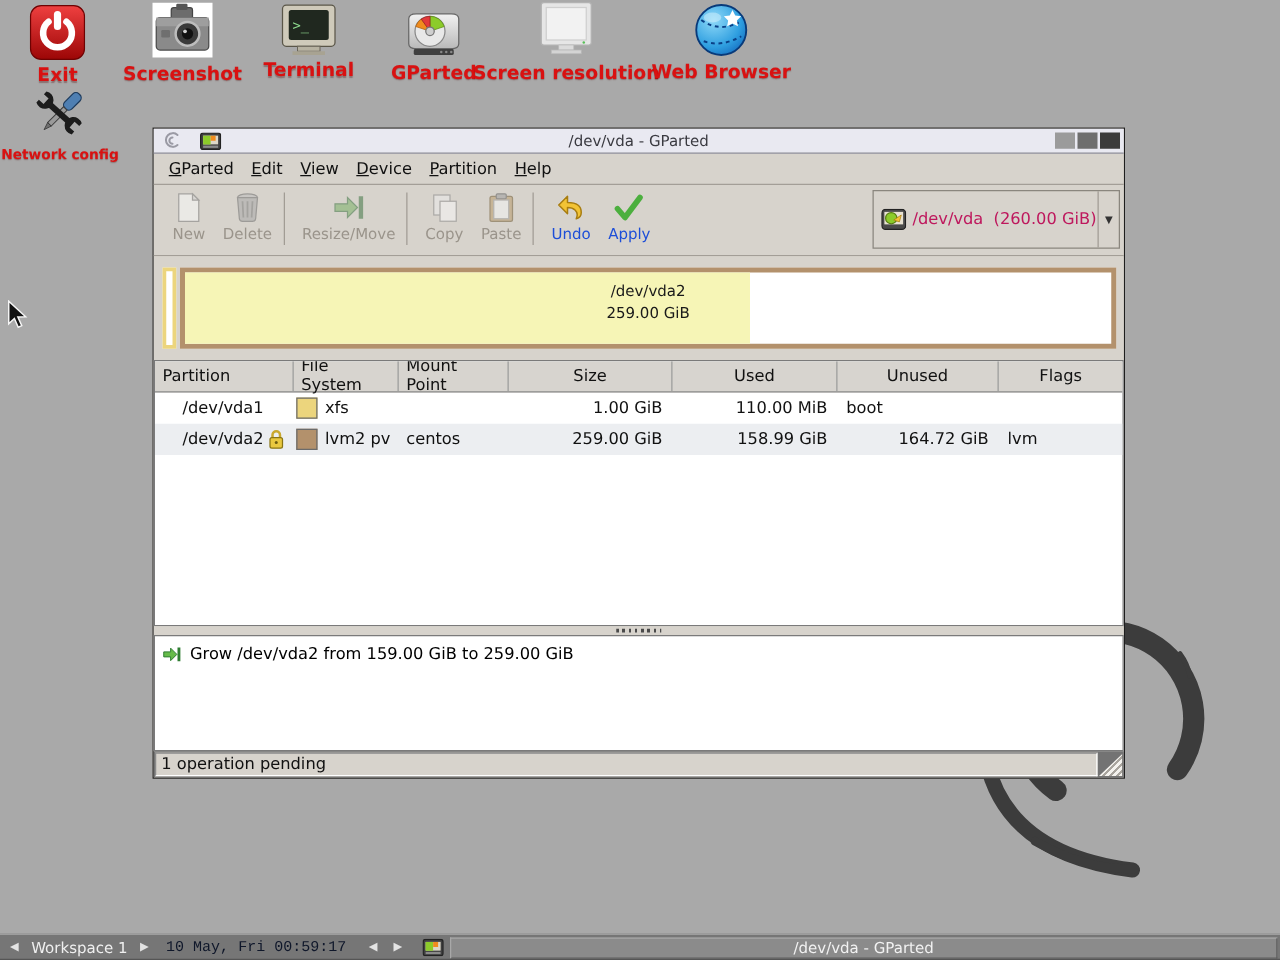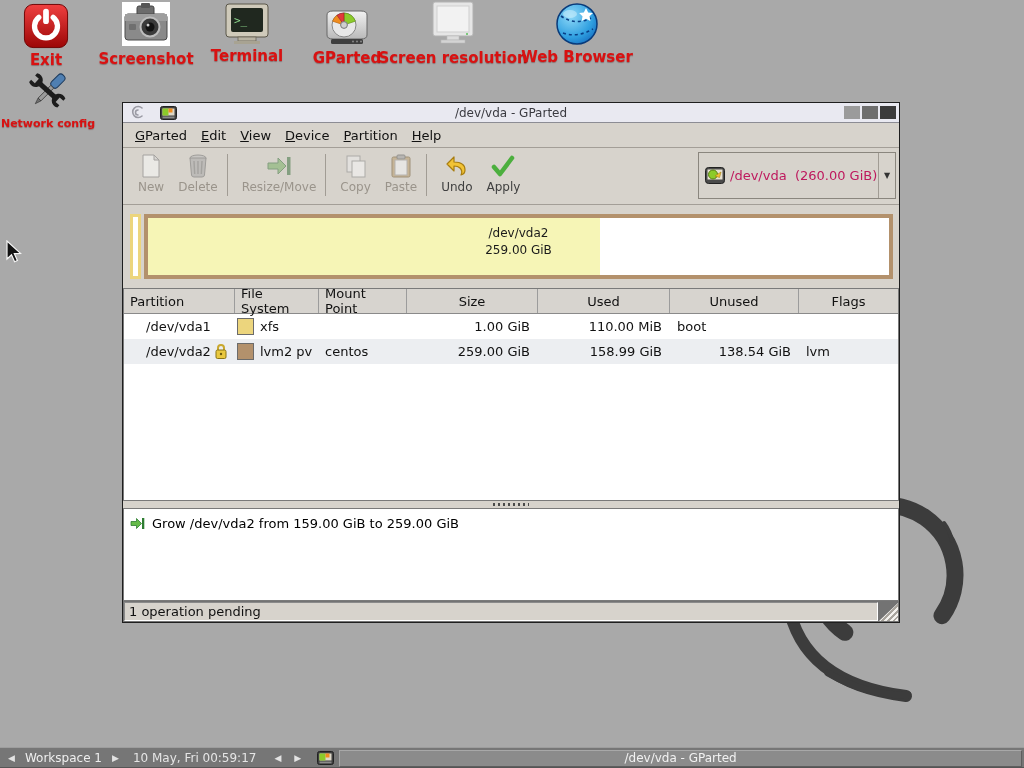--- a/index.html
+++ b/index.html
@@ -35,21 +35,21 @@
   .winbtn { width:16px; height:13px; }
   .winbtn.b1 { background:#9b9b9b; } .winbtn.b2 { background:#6e6e6e; } .winbtn.b3 { background:#3b3b3b; }
 
   #menubar { height:25px; background:#d7d3cc; border-bottom:1px solid #a39e97; display:flex; align-items:center; padding-left:11px; flex:0 0 auto; }
   .menu-item { display:inline-block; font-size:13px; color:#111; padding:4px 1px; margin-right:12px; }
   .menu-item::first-letter { text-decoration:underline; }
 
   #toolbar { height:57px; background:#d7d3cc; border-bottom:1px solid #a39e97; display:flex; align-items:flex-start; padding:5px 0 0 8px; position:relative; flex:0 0 auto; }
   .tbtn { display:flex; flex-direction:column; align-items:center; padding:0 7px; }
   .tbtn .ticon { height:26px; display:flex; align-items:center; justify-content:center; }
-  .tbtn .tlabel { font-size:12px; color:#404040; margin-top:1px; white-space:nowrap; }
+  .tbtn .tlabel { font-size:12px; color:#1d4ed8; margin-top:1px; white-space:nowrap; }
   .tbtn.disabled .tlabel { color:#9a948b; }
   .tbtn.disabled .ticon { opacity:.55; filter:grayscale(35%); }
   .tsep { width:0; border-left:1px solid #a19c94; height:42px; margin:1px 7px 0 2px; }
   #device-combo { position:absolute; right:3px; top:4px; width:198px; height:47px; border:1px solid #8a867e;
                   background:#d7d3cc; display:flex; align-items:center; padding-left:6px; }
   #device-combo .dlabel2 { font-size:13px; color:#be185d; margin-left:5px; white-space:pre; }
   #combo-arrow { margin-left:auto; align-self:stretch; width:17px; border-left:1px solid #a19c94; display:flex; align-items:center; justify-content:center; font-size:8px; color:#333; }
 
   
   #visual-pane { height:83px; background:#d7d3cc; position:relative; flex:0 0 auto; }
@@ -92,21 +92,21 @@
   #grip { width:20px; position:relative; }
   #grip .g { position:absolute; right:0; bottom:0; width:19px; height:18px;
              background:repeating-linear-gradient(135deg,#f4f2ee 0 2px,#a9a59e 2px 4px);
              clip-path:polygon(100% 0,100% 100%,0 100%); }
 
   
   #taskbar { position:absolute; left:0; right:0; top:747px; height:21px; background:#767676;
              border-top:1px solid #9d9d9d; box-shadow:inset 0 -1px 0 #555; display:flex; align-items:center; padding-left:8px; z-index:20; }
   #taskbar .arrow { font-size:9px; color:#e3e3e3; line-height:1; }
   #ws-label { font-size:12px; color:#efefef; margin:0 10px; }
-  #clock { font-size:12px; color:#e5e5e5; margin-left:14px; }
+  #clock { font-size:12px; color:#0f172a; margin-left:14px;font-family:Liberation Mono, monospace; }
   #tb-a3 { margin-left:18px; } #tb-a4 { margin-left:13px; }
   #tb-appicon { margin-left:16px; display:flex; }
   #task-button { margin-left:5px; margin-right:2px; flex:1; height:17px; background:#8b8b8b;
                  border:1px solid #5e5e5e; border-top-color:#a8a8a8; border-left-color:#a8a8a8;
                  display:flex; align-items:center; justify-content:center; font-size:12px; color:#f2f2f2; }
 </style>
 </head>
 <body>
 
 <div id="screen">
@@ -402,21 +402,21 @@
         <div class="tcell mount">
             <span>centos</span>
           </div>
         <div class="tcell num size">
             <span>259.00 GiB</span>
           </div>
         <div class="tcell num used">
             <span>158.99 GiB</span>
           </div>
         <div class="tcell num unused">
-            <span>138.54 GiB</span>
+            <span>164.72 GiB</span>
           </div>
         <div class="tcell flags">
             <span>lvm</span>
           </div>
       </div>
     </div>
 
     <div id="splitter">
       <div class="dots"></div>
     </div>

